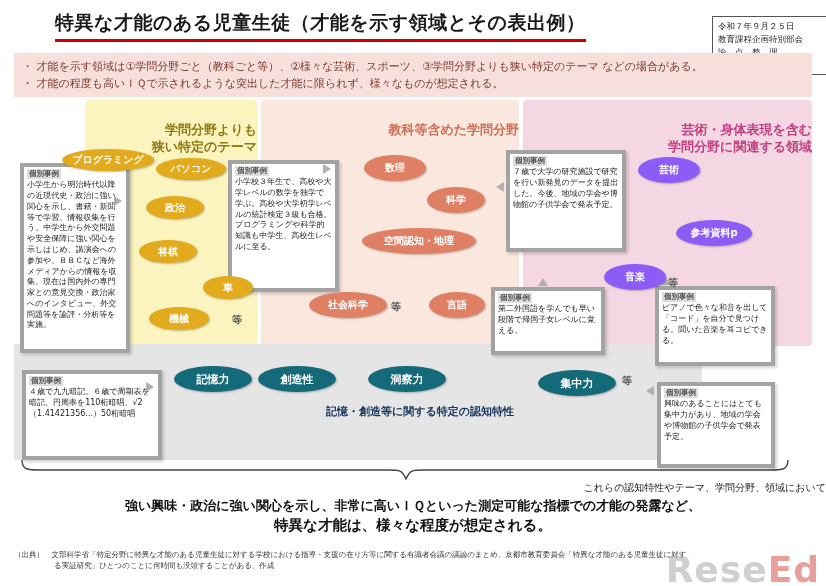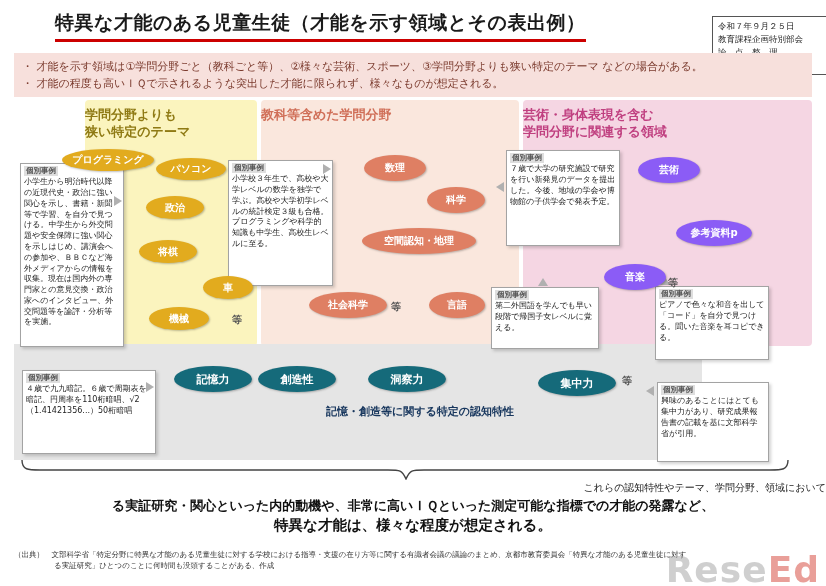--- a/index.html
+++ b/index.html
@@ -10,28 +10,28 @@
          border-bottom:3px solid #cc0000;padding-bottom:3px;letter-spacing:0.5px;white-space:nowrap;}
   .ref-box{position:absolute;left:687px;top:16px;width:126px;border:1px solid #555;background:#fff;
            padding:3px 5px;font-size:8.5px;line-height:1.5;color:#222;margin-left:25px;}
   .bullets{position:absolute;left:14px;top:53px;width:782px;background:#f7e0dc;
            padding:5px 8px;font-size:11px;line-height:1.55;color:#7a392c;}
 
   .col{position:absolute;border-radius:4px;}
   .col-narrow{left:85px;top:100px;width:172px;height:246px;background:#fbf4be;}
   .col-academic{left:261px;top:100px;width:258px;height:246px;background:#fae7dd;}
   .col-arts{left:523px;top:100px;width:289px;height:246px;background:#f5d6e3;}
-  .col-title{text-align:left;font-weight:bold;font-size:13px;padding-top:7px;line-height:1.3;}
+  .col-title{text-align:right;font-weight:bold;font-size:13px;padding-top:22px;line-height:1.3;}
   .col-narrow .col-title{color:#8f7a14;}
   .col-academic .col-title{color:#d06f58;}
   .col-arts .col-title{color:#c04080;}
 
   .cog-band{position:absolute;left:14px;top:344px;width:688px;height:116px;background:#e5e5e5;}
 
-  .ex{position:absolute;background:#fff;border:1px solid #a3a3a3;padding:2px 3px;
+  .ex{position:absolute;background:#fff;border:4px solid #a3a3a3;padding:2px 3px;
       font-size:8px;line-height:1.35;color:#222;box-shadow:2px 2px 3px rgba(0,0,0,0.18);}
   .ex .lbl{display:inline-block;font-size:7.5px;font-weight:bold;color:#555;
            background:#dedede;padding:0 2px;margin-bottom:1px;}
 
   .oval{position:absolute;display:flex;align-items:center;justify-content:center;
         border-radius:50%;color:#fff;font-weight:bold;font-size:10px;white-space:nowrap;
         box-shadow:1px 1px 2px rgba(0,0,0,0.25);}
   .ov-gold{background:#e2ab1e;}
   .ov-salmon{background:#df7f63;}
   .ov-pink{background:#8b5cf6;}
@@ -97,21 +97,21 @@
     <div class="col-title">
       <div>芸術・身体表現を含む</div>
       <div>学問分野に関連する領域</div>
     </div>
   </div>
 
   <div class="cog-band"></div>
 
   <div class="ex" style="left:20px;top:163px;width:96px;height:178px;">
     <span class="lbl">個別事例</span>
-    <div>小学生から明治時代以降の近現代史・政治に強い関心を示し、書籍・新聞等で学習、を自分で見つける。中学生から外交問題や安全保障に強い関心を示しはじめ、講演会への参加や、ＢＢＣなど海外メディアからの情報を収集。現在は国内外の専門家との意見交換・政治家へのインタビュー、外交問題等を論評・分析等を実施。</div>
+    <div>小学生から明治時代以降の近現代史・政治に強い関心を示し、書籍・新聞等で学習、情報収集を行う。中学生から外交問題や安全保障に強い関心を示しはじめ、講演会への参加や、ＢＢＣなど海外メディアからの情報を収集。現在は国内外の専門家との意見交換・政治家へのインタビュー、外交問題等を論評・分析等を実施。</div>
   </div>
 
   <div class="ex" style="left:228px;top:160px;width:97px;height:120px;">
     <span class="lbl">個別事例</span>
     <div>小学校３年生で、高校や大学レベルの数学を独学で学ぶ。高校や大学初学レベルの統計検定３級も合格。プログラミングや科学的知識も中学生、高校生レベルに至る。</div>
   </div>
 
   <div class="ex" style="left:506px;top:150px;width:106px;height:90px;">
     <span class="lbl">個別事例</span>
     <div>７歳で大学の研究施設で研究を行い新発見のデータを提出した。今後、地域の学会や博物館の子供学会で発表予定。</div>
@@ -127,21 +127,21 @@
     <div>ピアノで色々な和音を出して「コード」を自分で見つける。聞いた音楽を耳コピできる。</div>
   </div>
 
   <div class="ex" style="left:22px;top:370px;width:126px;height:78px;">
     <span class="lbl">個別事例</span>
     <div>４歳で九九暗記。６歳で周期表を暗記、円周率を110桁暗唱、√2（1.41421356...）50桁暗唱</div>
   </div>
 
   <div class="ex" style="left:657px;top:382px;width:104px;height:74px;">
     <span class="lbl">個別事例</span>
-    <div>興味のあることにはとても集中力があり、研究成果報告書の記載を基に文部科学省が引用。</div>
+    <div>興味のあることにはとても集中力があり、地域の学会や博物館の子供学会で発表予定。</div>
   </div>
 
   <div class="tri-r" style="left:114px;top:196px;"></div>
   <div class="tri-r" style="left:323px;top:164px;"></div>
   <div class="tri-l" style="left:496px;top:182px;"></div>
   <div class="tri-u" style="left:538px;top:278px;"></div>
   <div class="tri-u" style="left:660px;top:277px;"></div>
   <div class="tri-r" style="left:146px;top:382px;"></div>
   <div class="tri-l" style="left:646px;top:386px;"></div>
 
@@ -171,21 +171,21 @@
   <div class="oval ov-teal" style="left:538px;top:370px;width:78px;height:26px;">集中力</div>
   <div class="etc" style="left:622px;top:374px;">等</div>
 
   <div class="cog-caption">記憶・創造等に関する特定の認知特性</div>
 
   <svg class="brace" viewBox="0 0 770 22">
     <path d="M2,2 C2,12 8,12 20,12 L368,12 C380,12 382,12 386,21 C390,12 392,12 404,12 L750,12 C762,12 768,12 768,2" fill="none" stroke="#444" stroke-width="1.4"></path>
   </svg>
 
   <div class="brace-caption">これらの認知特性やテーマ、学問分野、領域において</div>
-  <div class="concl1">る実証研究・関心といった内的動機や、非常に高いＩＱといった測定可能な指標での才能の発露など、</div>
+  <div class="concl1">強い興味・政治に強い関心を示し、非常に高いＩＱといった測定可能な指標での才能の発露など、</div>
   <div class="concl2">特異な才能は、様々な程度が想定される。</div>
 
   <div class="source">
     <div>（出典）　文部科学省「特定分野に特異な才能のある児童生徒に対する学校における指導・支援の在り方等に関する有識者会議の議論のまとめ、京都市教育委員会「特異な才能のある児童生徒に対す</div>
     <div class="l2">る実証研究」ひとつのことに何時間も没頭することがある、作成</div>
   </div>
 
   <div class="watermark"><span>Rese</span><span class="ed">Ed</span></div>
 
 </div>

